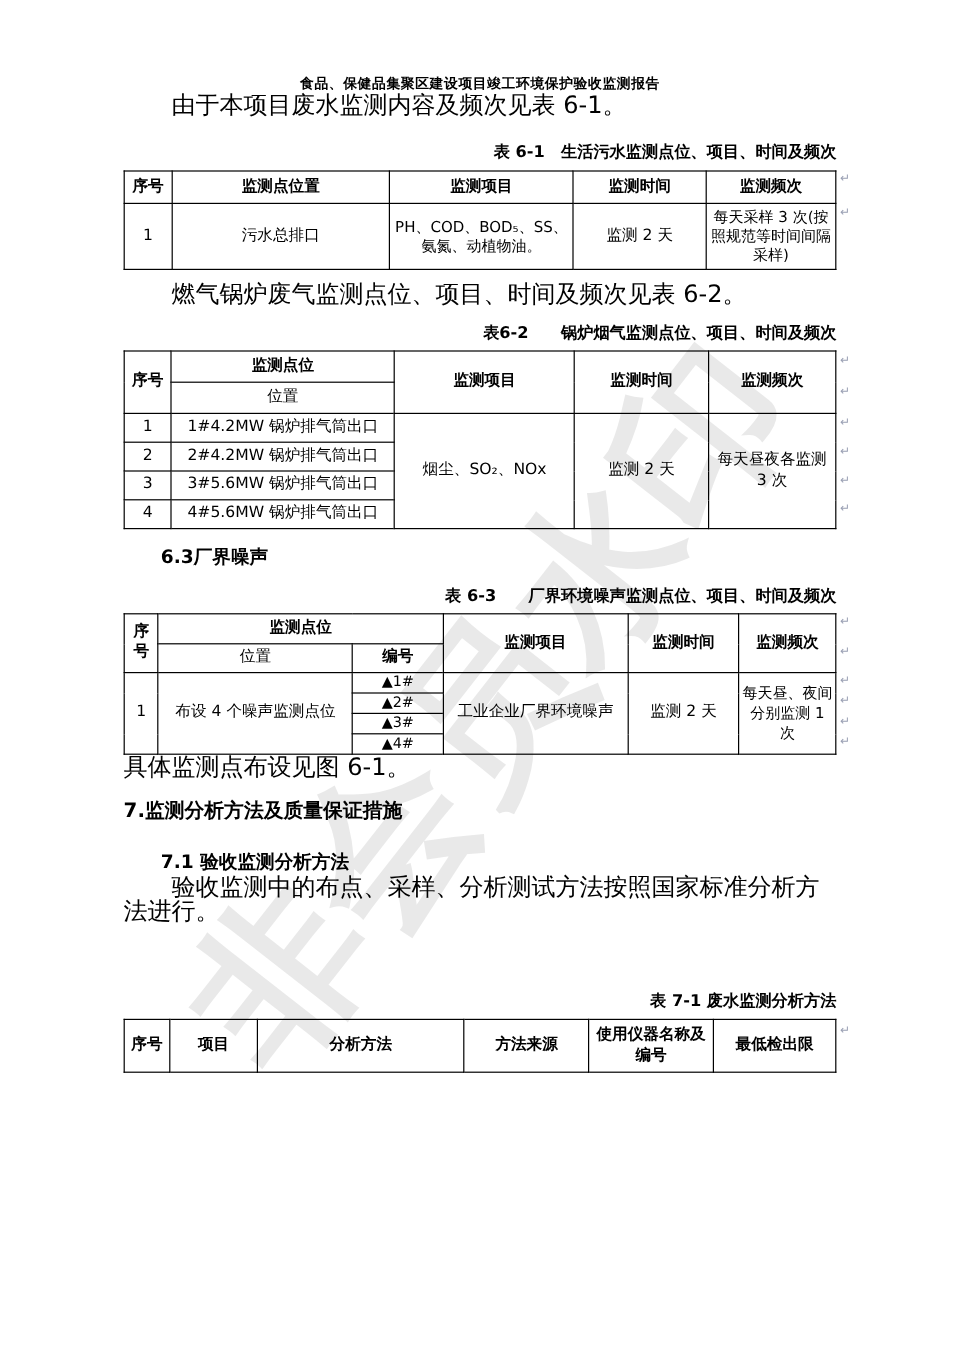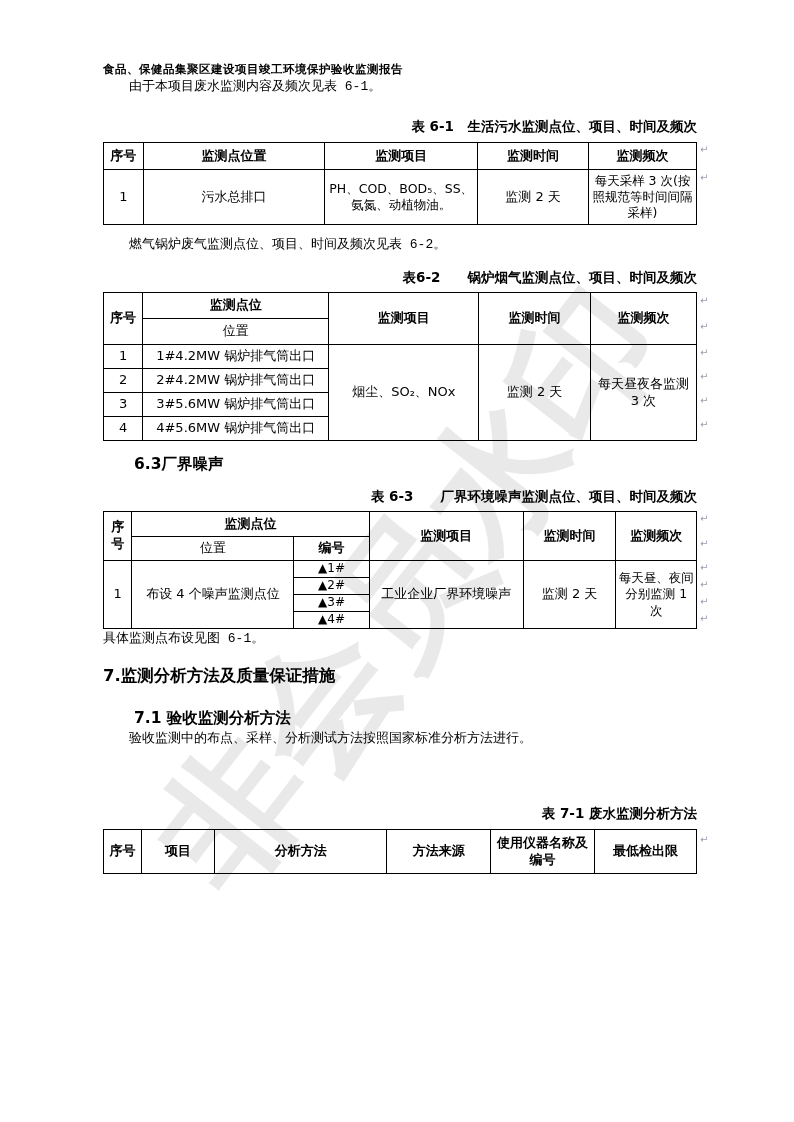--- a/index.html
+++ b/index.html
@@ -20,29 +20,29 @@
     color:rgba(120,120,120,0.16);
     white-space:nowrap;
     z-index:0;
     pointer-events:none;
   }
   .content{
     position:relative;z-index:1;
     padding:62px 97px 0 103px;
   }
   .doc-header{
+    text-align:center;
     font-size:11.5px;
     font-weight:bold;
     letter-spacing:0.5px;
   }
   p.body{
-    font-size:13px;
+    font-size:20px;
     margin:0;
     line-height:20px;
-    font-family:Liberation Mono, monospace;
   }
   .indent{ text-indent:2em; }
   .p1{ margin-top:24px; }
   .caption{
     text-align:right;
     font-weight:bold;
     font-size:13.5px;
     margin:0;
   }
   .cap61{ margin-top:21px; margin-bottom:6px; }

